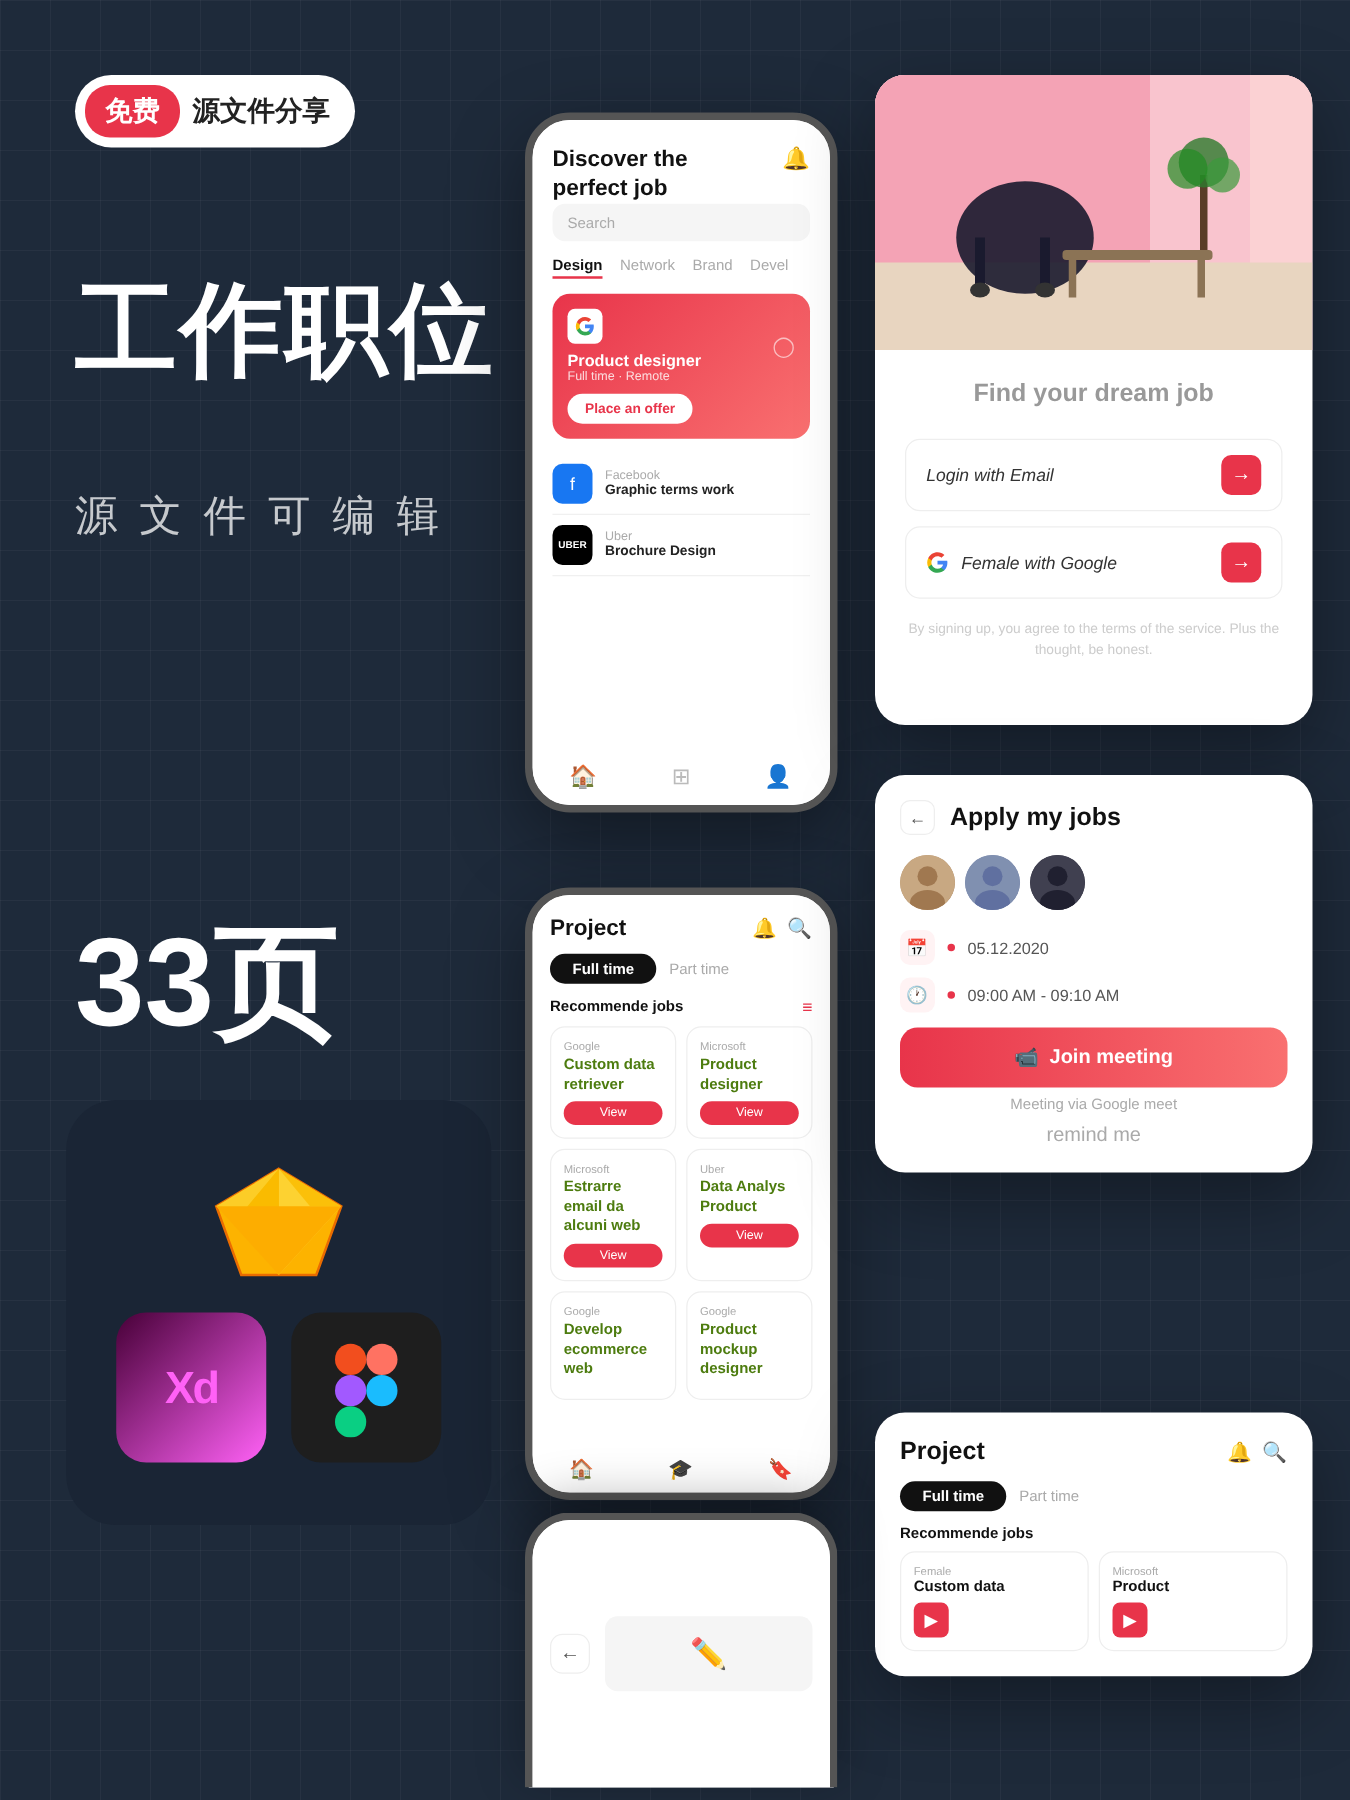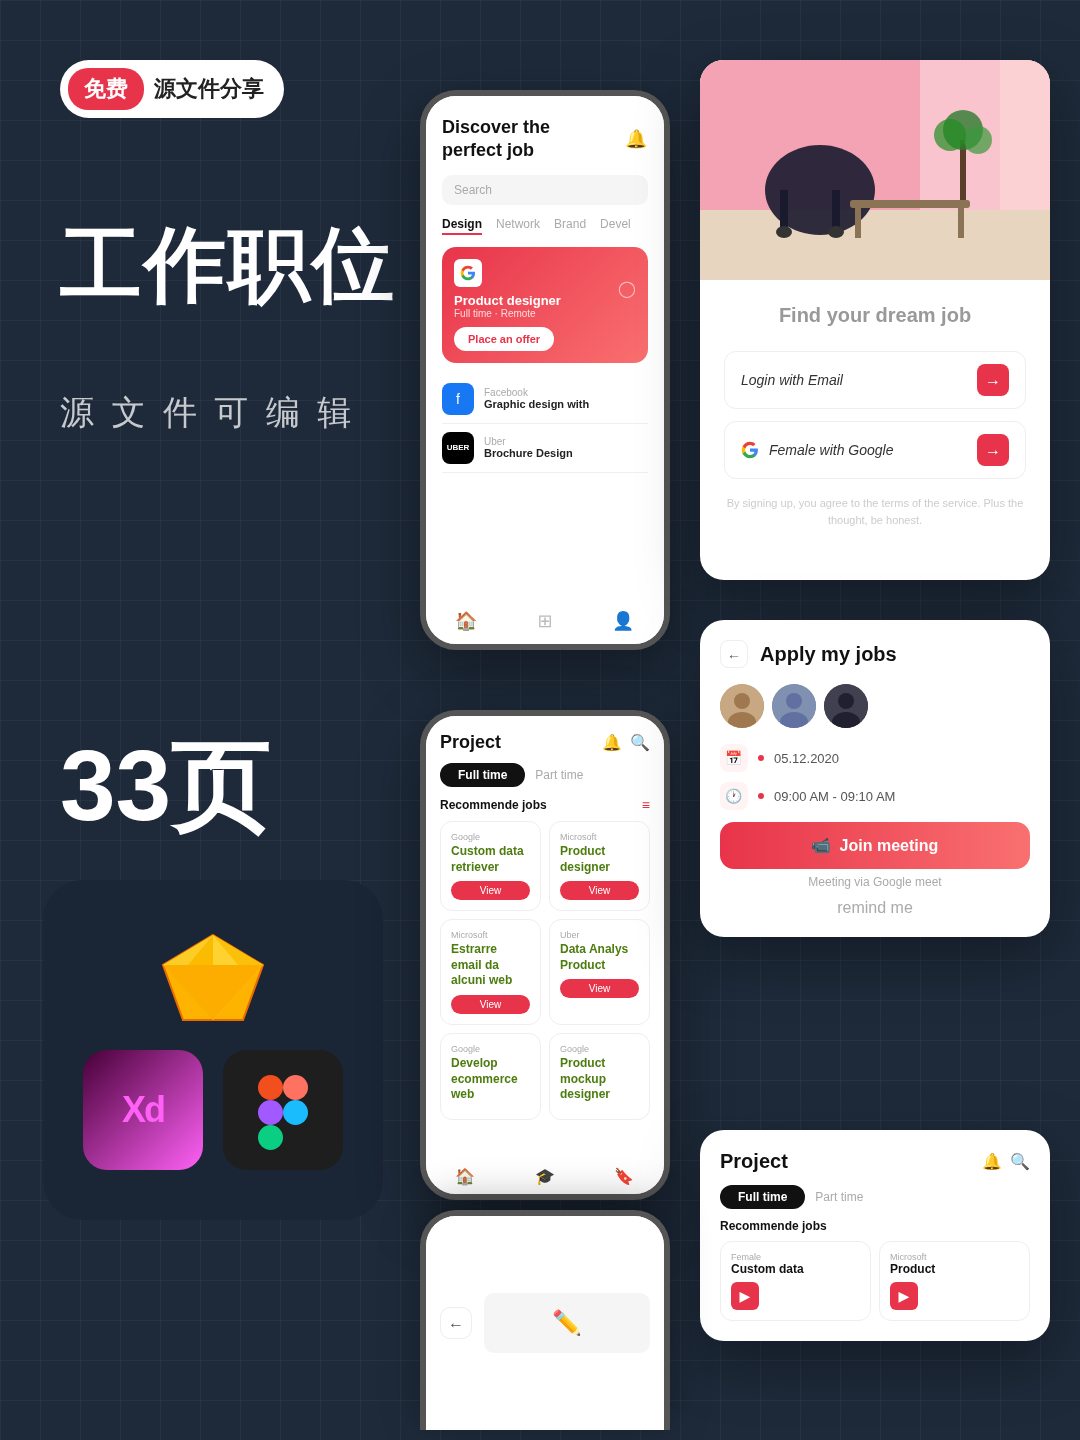--- a/index.html
+++ b/index.html
@@ -78,21 +78,21 @@
       left: 60px;
       color: #fff;
       font-size: 100px;
       font-weight: 900;
     }
 
     
     .tools-container {
       position: absolute;
       top: 880px;
-      left: 43px;
+      left: 53px;
       width: 340px;
       height: 340px;
       background: #1a2535;
       border-radius: 40px;
       display: flex;
       flex-direction: column;
       align-items: center;
       justify-content: center;
       gap: 20px;
       padding: 30px;
@@ -142,22 +142,21 @@
     }
     .phone1-inner {
       padding: 20px 16px;
       background: #fff;
       height: 100%;
       overflow: hidden;
     }
     .p1-header {
       display: flex;
       justify-content: space-between;
-      align-items: center;
-      margin-bottom: 12px;
+      align-items: flex-start;
     }
     .p1-title {
       font-size: 18px;
       font-weight: 700;
       color: #111;
       line-height: 1.3;
     }
     .p1-bell {
       color: #e8344a;
       font-size: 18px;
@@ -661,21 +660,21 @@
           <div class="p1-card-sub">Full time · Remote</div>
         </div>
         <div style="color:rgba(255,255,255,0.6);font-size:16px;">◯</div>
       </div>
       <div class="p1-btn">Place an offer</div>
     </div>
     <div class="p1-list-item">
       <div class="p1-list-logo" style="background:#1877F2;color:#fff;">f</div>
       <div>
         <div class="p1-list-sub">Facebook</div>
-        <div class="p1-list-text">Graphic design with</div>
+        <div class="p1-list-text">Graphic terms work</div>
       </div>
     </div>
     <div class="p1-list-item">
       <div class="p1-list-logo" style="background:#000;color:#fff;font-size:8px;font-weight:700;">UBER</div>
       <div>
         <div class="p1-list-sub">Uber</div>
         <div class="p1-list-text">Brochure Design</div>
       </div>
     </div>
     <div class="p1-nav">

